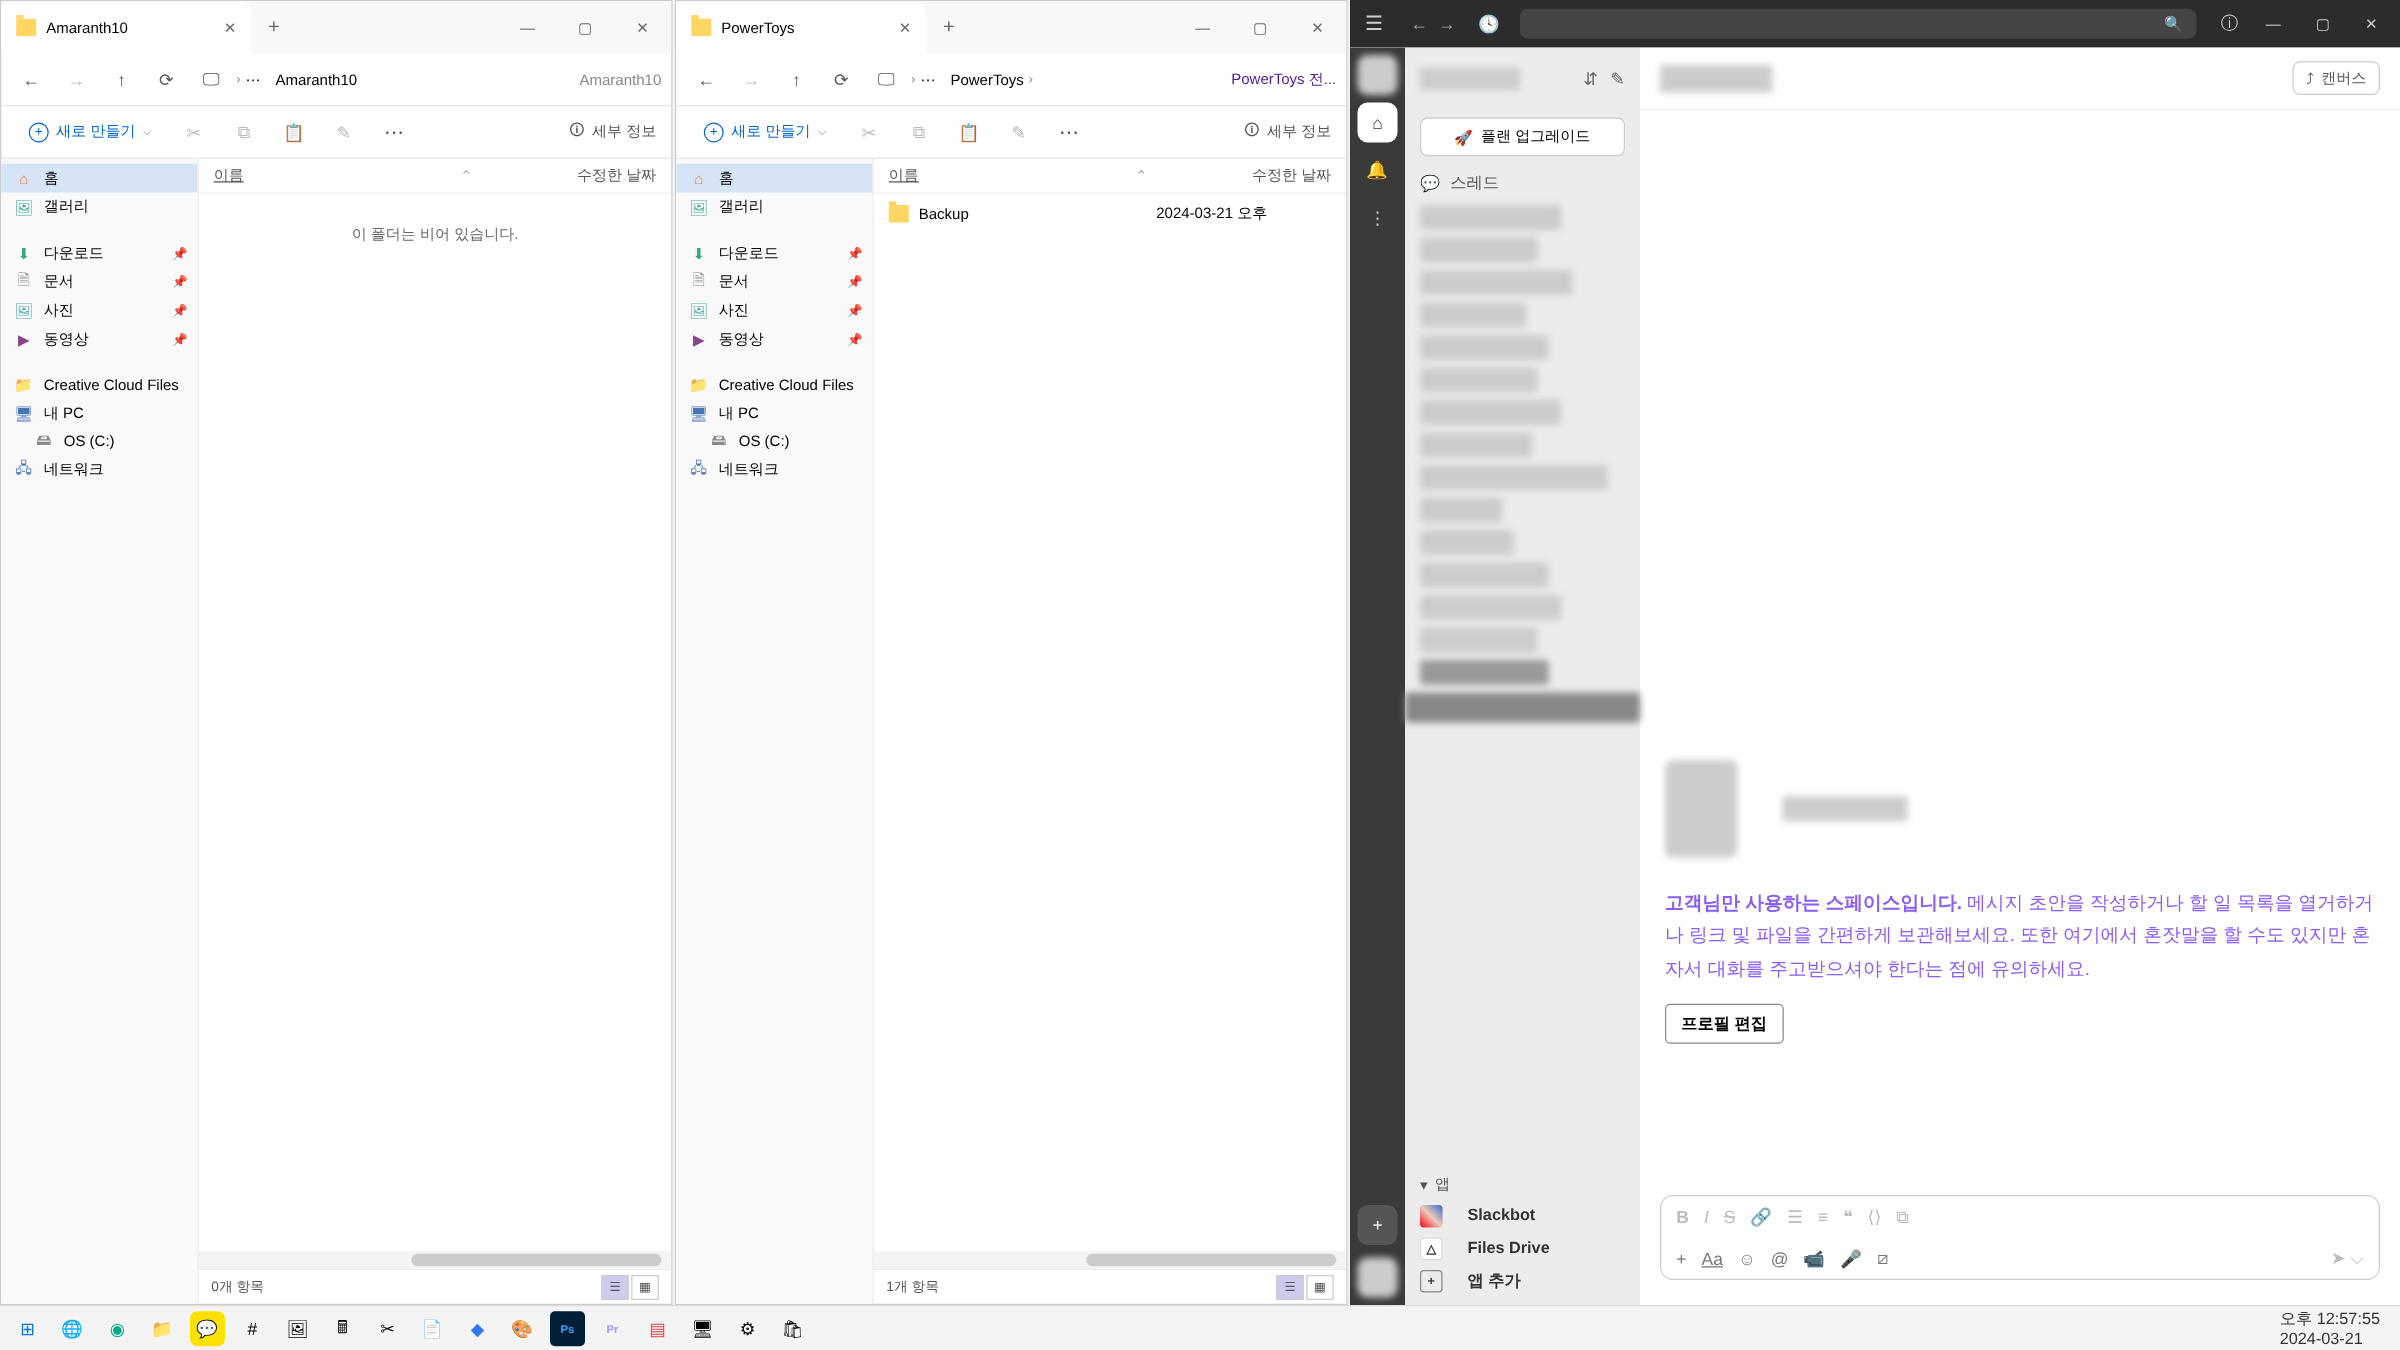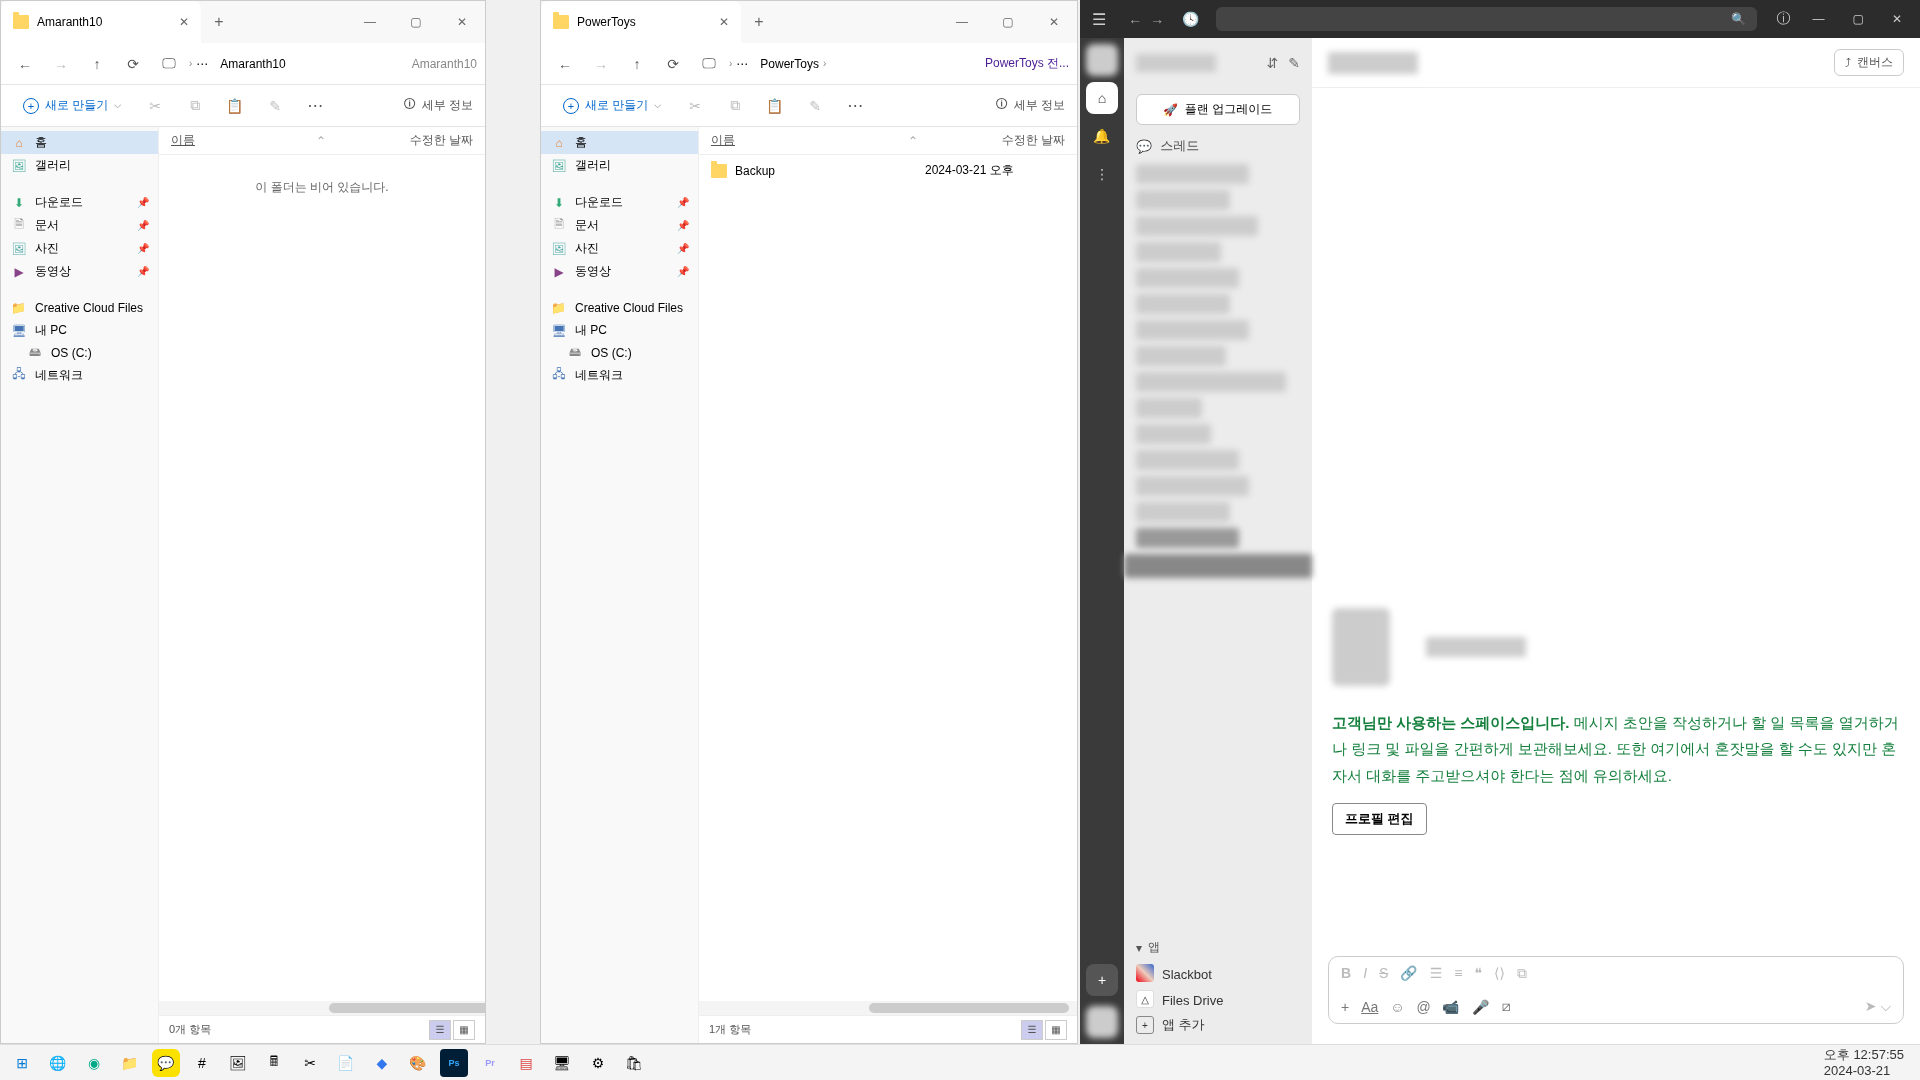--- a/index.html
+++ b/index.html
@@ -1,20 +1,20 @@
 <!DOCTYPE html>
 <html><head>
 <meta charset="utf-8">
 <style>
 * { margin: 0; padding: 0; box-sizing: border-box; font-family: 'Segoe UI', sans-serif; }
 body { width: 1920px; height: 1080px; background: #f0f0f0; position: relative; overflow: hidden; }
 
 
 .explorer { position: absolute; background: #fff; border: 1px solid #ccc; display: flex; flex-direction: column; }
-.explorer-1 { left: 0; top: 0; width: 486px; height: 1044px; }
+.explorer-1 { left: 0; top: 0; width: 538px; height: 1044px; }
 .explorer-2 { left: 540px; top: 0; width: 538px; height: 1044px; }
 
 .titlebar { height: 42px; display: flex; align-items: center; background: #f8f8f8; }
 .tab { display: flex; align-items: center; padding: 0 12px; height: 42px; background: #fff; border-radius: 8px 8px 0 0; gap: 8px; min-width: 200px; }
 .folder-icon { width: 16px; height: 14px; background: #ffd564; border-radius: 1px; position: relative; }
 .folder-icon::before { content: ''; position: absolute; top: -3px; left: 0; width: 6px; height: 3px; background: #ffd564; border-radius: 1px 1px 0 0; }
 .tab-title { font-size: 12px; flex: 1; }
 .tab-close { font-size: 12px; color: #666; cursor: pointer; }
 .new-tab { width: 36px; text-align: center; font-size: 16px; color: #666; cursor: pointer; }
 .win-controls { margin-left: auto; display: flex; }
@@ -90,36 +90,36 @@
 .slack-sidebar { width: 188px; background: #ececec; display: flex; flex-direction: column; position: relative; }
 .ws-header { height: 50px; display: flex; align-items: center; padding: 0 12px; gap: 8px; }
 .blur-block { background: #ccc; filter: blur(3px); }
 .ws-name { width: 80px; height: 18px; }
 .ws-icons { margin-left: auto; display: flex; gap: 10px; color: #666; font-size: 14px; }
 .upgrade-btn { margin: 6px 12px; padding: 6px 10px; background: #fff; border: 1px solid #ccc; border-radius: 6px; font-size: 12px; display: flex; align-items: center; gap: 6px; justify-content: center; cursor: pointer; }
 .thread-item { display: flex; align-items: center; gap: 8px; padding: 6px 12px; font-size: 13px; color: #555; cursor: pointer; }
 .channel-blur { margin: 3px 12px; height: 20px; border-radius: 3px; }
 .apps-section { margin-top: auto; padding: 6px 0; }
 .app-header { display: flex; align-items: center; gap: 6px; padding: 4px 12px; font-size: 12px; color: #555; cursor: pointer; }
-.app-item { display: flex; align-items: flex-end; gap: 8px; padding: 4px 12px; font-size: 13px; color: #333; cursor: pointer; }
+.app-item { display: flex; align-items: flex-start; gap: 20px; padding: 4px 12px; font-size: 13px; color: #333; cursor: pointer; font-weight: bold; }
 .app-icon { width: 18px; height: 18px; border-radius: 3px; display: flex; align-items: center; justify-content: center; font-size: 10px; }
 .slackbot-icon { background: linear-gradient(45deg,#e01,#ecb,#36c); }
 .gdrive-icon { background: #fff; border: 1px solid #ddd; }
 
 .slack-main { flex: 1; display: flex; flex-direction: column; background: #fff; }
 .channel-header { height: 50px; display: flex; align-items: center; padding: 0 16px; border-bottom: 1px solid #eee; }
 .ch-name-blur { width: 90px; height: 22px; }
 .canvas-btn { margin-left: auto; display: flex; align-items: center; gap: 6px; font-size: 12px; color: #555; cursor: pointer; border: 1px solid #ccc; border-radius: 6px; padding: 4px 10px; }
 .bookmark-row { padding: 8px 16px; font-size: 12px; color: #888; border-bottom: 1px solid #eee; cursor: pointer; }
 
 .slack-content { flex: 1; overflow-y: auto; padding: 20px; position: relative; }
 .profile-block { margin-top: 500px; }
 .avatar-large { width: 58px; height: 78px; border-radius: 6px; }
 .name-blur { width: 100px; height: 20px; margin-left: 20px; display: inline-block; vertical-align: middle; }
-.welcome-text { font-size: 15px; line-height: 1.75; margin-top: 24px; color: #15803d; }
+.welcome-text { font-size: 15px; line-height: 1.75; margin-top: 24px; color: #8b5cf6; }
 .welcome-bold { font-weight: 700; }
 .profile-edit-btn { margin-top: 14px; padding: 6px 12px; border: 1px solid #888; border-radius: 4px; font-size: 13px; font-weight: 700; background: #fff; cursor: pointer; }
 
 .composer { margin: 12px 16px 20px 16px; border: 1px solid #ccc; border-radius: 10px; }
 .composer-toolbar { display: flex; gap: 12px; padding: 8px 12px; color: #bbb; font-size: 14px; }
 .comp-tbtn { cursor: pointer; }
 .composer-input { padding: 6px 12px 10px; font-size: 14px; color: #999; min-height: 30px; }
 .composer-bottom { display: flex; align-items: center; gap: 12px; padding: 8px 12px; color: #777; font-size: 14px; }
 .comp-bbtn { cursor: pointer; }
 .send-btn { margin-left: auto; color: #bbb; cursor: pointer; }

